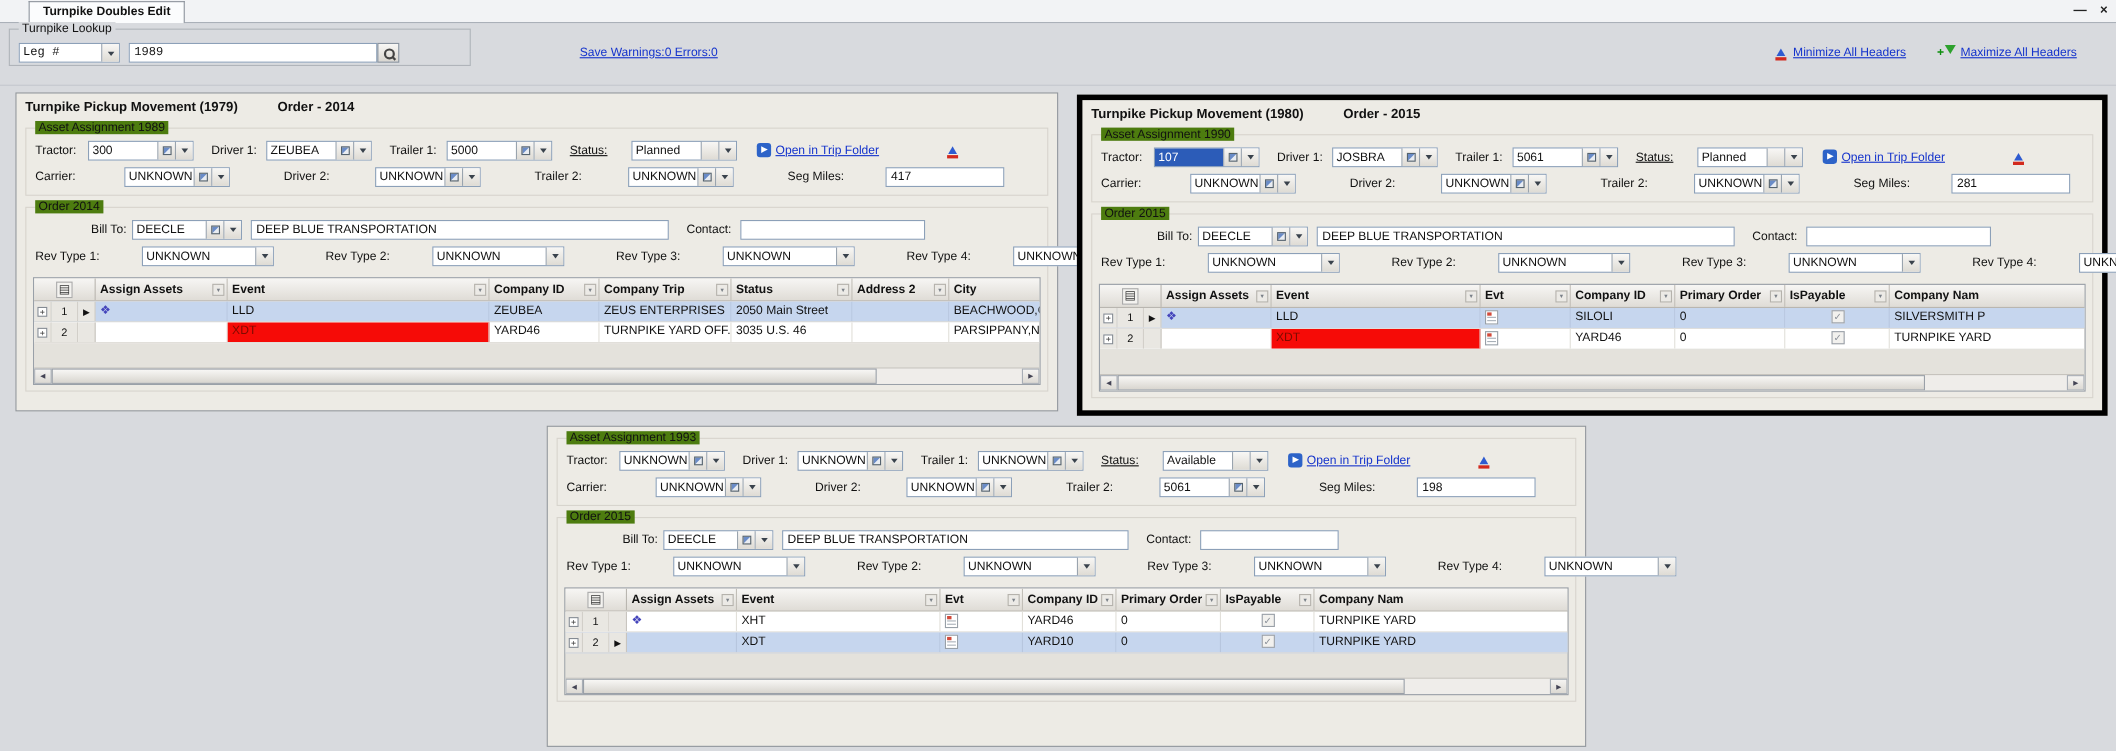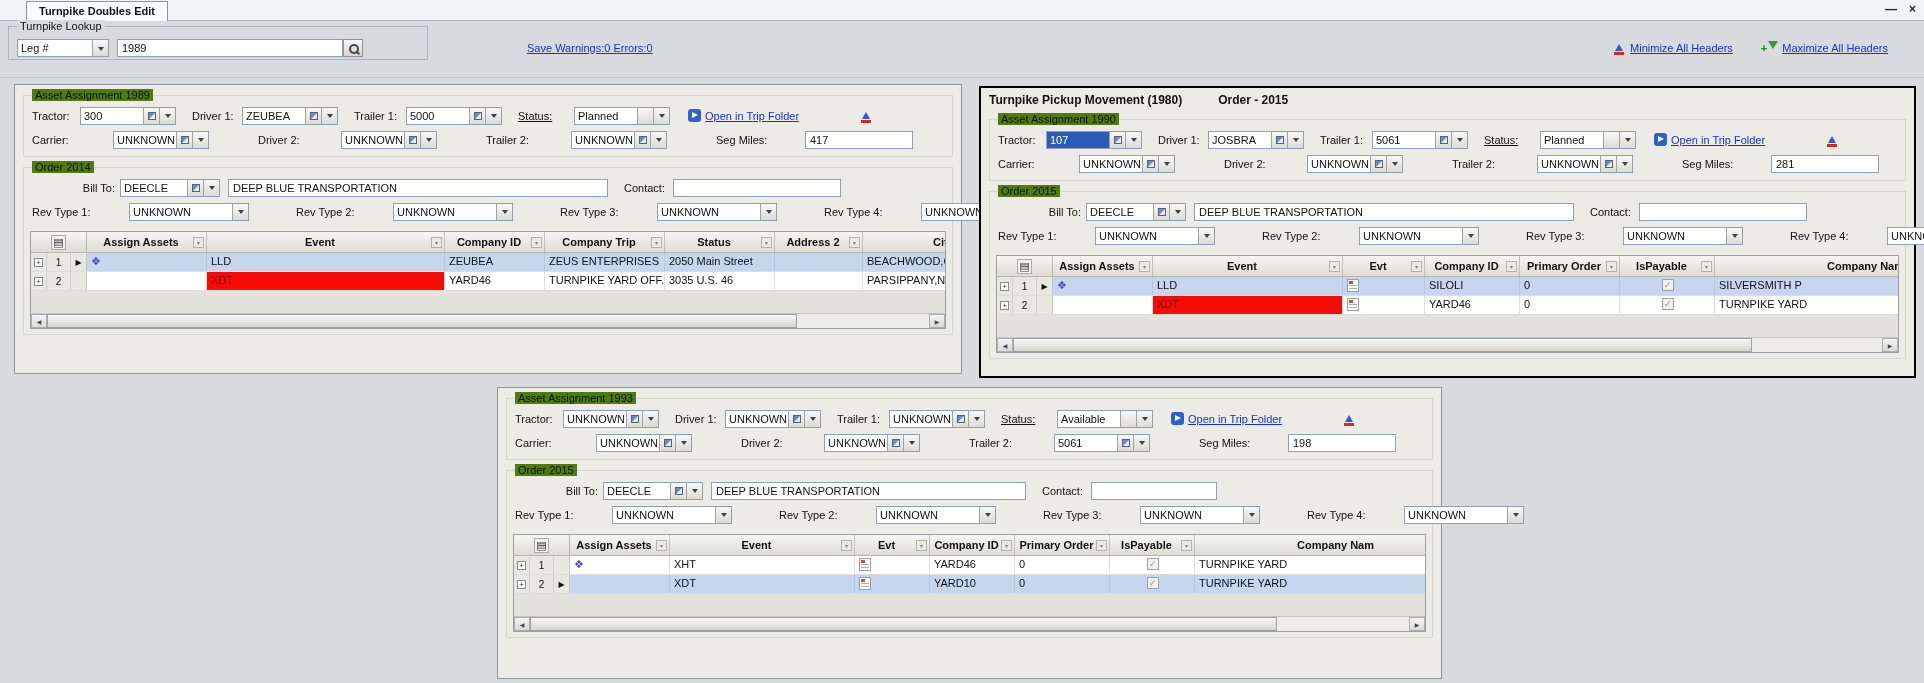--- a/index.html
+++ b/index.html
@@ -13,21 +13,21 @@
   .tab { position:absolute; left:26px; top:1px; height:20px; padding:3px 12px 0; background:#fbfcfd;
          border:1px solid #8d939c; border-bottom:none; font-weight:bold; font-size:11px; }
   .winctl { position:absolute; top:2px; right:8px; display:flex; gap:12px; font-size:12px; font-weight:bold; color:#222; }
   .winctl span { cursor:default; }
   .divider { position:absolute; left:0; right:0; top:77px; border-top:1px solid #c4c8ce; }
 
   
   .lk-group { position:absolute; left:8px; top:26px; width:420px; height:34px; border:1px solid #b0b4ba; }
   .lk-group .group-label { background:#d8dade; }
   .group-label { position:absolute; top:-7px; left:8px; padding:0 3px; font-size:11px; white-space:nowrap; }
-  .lk-row { position:absolute; left:8px; top:12px; display:flex; align-items:flex-start; }
+  .lk-row { position:absolute; left:8px; top:12px; display:flex; align-items:flex-start;font-family:Liberation Mono, monospace; }
 
   .save-link { position:absolute; left:527px; top:42px; }
   .link { color:#1433cc; text-decoration:underline; font-size:11px; cursor:pointer; white-space:nowrap; }
   .hdr-links { position:absolute; right:36px; top:40px; display:flex; gap:28px; align-items:center; }
   .hdr-link-item { display:flex; align-items:center; gap:4px; }
 
   
   .minico { display:inline-flex; flex-direction:column; align-items:center; width:14px; }
   .minico .tri-up { width:0; height:0; border:4px solid transparent; border-bottom:7px solid #2f5bd0; }
   .minico .bar { width:10px; height:3px; background:#d22a1e; margin-top:1px; }
@@ -35,21 +35,21 @@
   .maxico .plus { color:#0f8f0f; font-weight:bold; font-size:11px; margin-right:1px; }
   .maxico .tri-down { width:0; height:0; border:5px solid transparent; border-top:8px solid #2da12d; }
   .tf-icon { width:13px; height:13px; background:#2d63c8; border-radius:3px; display:inline-block; position:relative; margin:0 4px 0 18px; flex:0 0 auto; }
   .tf-icon::after { content:''; position:absolute; left:4px; top:3px; width:0; height:0; border:3px solid transparent; border-left:6px solid #fff; }
   .mag-btn { width:20px; height:18px; border:1px solid #8a94a0; background:linear-gradient(#f8f7f5,#d9d6d0); position:relative; display:inline-block; }
   .mag-btn::before { content:''; position:absolute; left:5px; top:4px; width:6px; height:6px; border:2px solid #444; border-radius:50%; }
   .mag-btn::after { content:''; position:absolute; left:12px; top:12px; width:4px; height:2px; background:#444; transform:rotate(45deg); }
 
   
   .panel { position:absolute; background:#edebe5; border:1px solid #8f959c; }
-  .panel.sel-panel { border:2px solid #000000; }
+  .panel.sel-panel { border:5px solid #000000; }
   .panel-title { padding:5px 8px 2px; font-weight:bold; font-size:12px; display:flex; }
   .pt-order { margin-left:36px; }
   .group { margin:10px 8px 6px; border:1px solid #d7d4cd; padding:8px 6px 5px; position:relative; }
   .group .group-label { background:#4d7c0f; }
   .frow { display:flex; align-items:center; height:23px; padding-left:2px; }
   .frow + .frow { margin-top:1px;gap:33px; }
   .flabel { font-size:11px; white-space:nowrap; flex:0 0 auto; }
   .ul { text-decoration:underline; }
   .tr { text-align:right; padding-right:5px; }
   .w48{width:48px}.w50{width:50px}.w52{width:52px}.w56{width:56px}.w64{width:64px}.w88{width:88px}
@@ -66,21 +66,21 @@
   .tbox { display:inline-block; height:18px; border:1px solid #8ca0b8; background:#fff; padding:2px 4px 0; font-size:11px; white-space:nowrap; overflow:hidden; flex:0 0 auto; }
   .w108{width:108px}.w168{width:168px}.w226{width:226px}.w380{width:380px}
   .p3 .w380{width:315px} .p3 .w168{width:126px}
 
   
   .grid { border:1px solid #99a0a8; background:#e4e2dc; overflow:hidden; margin-top:8px; }
   .g-header { display:flex; height:21px; border-bottom:1px solid #b9b6b0; background:linear-gradient(#f7f6f4,#dfdcd6); overflow:hidden; min-width:100%; }
   .g-corner { width:56px; flex:0 0 auto; display:flex; align-items:center; justify-content:center; border-right:1px solid #b9b6b0; }
   .g-corner-icon { font-size:11px; color:#333; border:1px solid #aaa; background:#f3f2ef; padding:0 1px; line-height:13px; }
   .g-hcell { display:flex; align-items:center; padding:0 2px 0 4px; border-right:1px solid #c2bfb8; font-weight:bold; font-size:11px; flex:0 0 auto; overflow:hidden; }
-  .g-hlabel { flex:1; white-space:nowrap; overflow:hidden;text-align:center; }
+  .g-hlabel { flex:1; white-space:nowrap; overflow:hidden; }
   .g-filter { width:11px; height:11px; border:1px solid #b5b2ac; background:#eceae6; color:#7a8088; font-size:6px; display:flex; align-items:center; justify-content:center; margin-left:2px; flex:0 0 auto; }
   .g-body { height:60px; background:#e4e2dc; overflow:hidden; }
   .g-row { display:flex; height:19px; background:#fff; border-bottom:1px solid #dedcd6; overflow:hidden; min-width:100%; }
   .g-row.sel { background:#c6d6ee; }
   .g-row.sel .g-cell { background:#c6d6ee; border-right-color:#b7c6de; }
   .g-exp { width:16px; flex:0 0 auto; background:#e9e7e2; border-right:1px solid #d2cfc9; display:flex; align-items:center; justify-content:center; }
   .expbox { width:9px; height:9px; border:1px solid #848a92; background:#fff; font-size:8px; line-height:7px; text-align:center; color:#333; }
   .g-num { width:24px; flex:0 0 auto; background:#e9e7e2; border-right:1px solid #d2cfc9; font-size:10px; display:flex; align-items:center; justify-content:center; }
   .g-arrow { width:16px; flex:0 0 auto; background:#e9e7e2; border-right:1px solid #c8c5bf; font-size:8px; color:#111; display:flex; align-items:center; justify-content:center; }
   .g-cell { flex:0 0 auto; padding:2px 3px 0 4px; border-right:1px solid #e2e0da; font-size:11px; white-space:nowrap; overflow:hidden; }
@@ -137,20 +137,24 @@
         <span class="plus">+</span>
         <span class="tri-down"></span>
       </span>
     <a class="link">Maximize All Headers</a>
   </span>
 </div>
 
 <div class="divider"></div>
 
 <div class="panel" style="left:14px;top:84px;width:948px;height:290px">
+  <div class="panel-title">
+    <span class="pt-main">Turnpike Pickup Movement (1979)</span>
+    <span class="pt-order">Order - 2014</span>
+  </div>
   <div class="group">
     <span class="group-label">Asset Assignment 1989</span>
     <div class="frow">
       <span class="flabel w48">Tractor:</span>
       <span class="combo wc96">
           <span class="combo-text">300</span>
           <span class="mini-btn">
             <span class="mini-ico"></span>
           </span>
           <span class="mini-btn">

